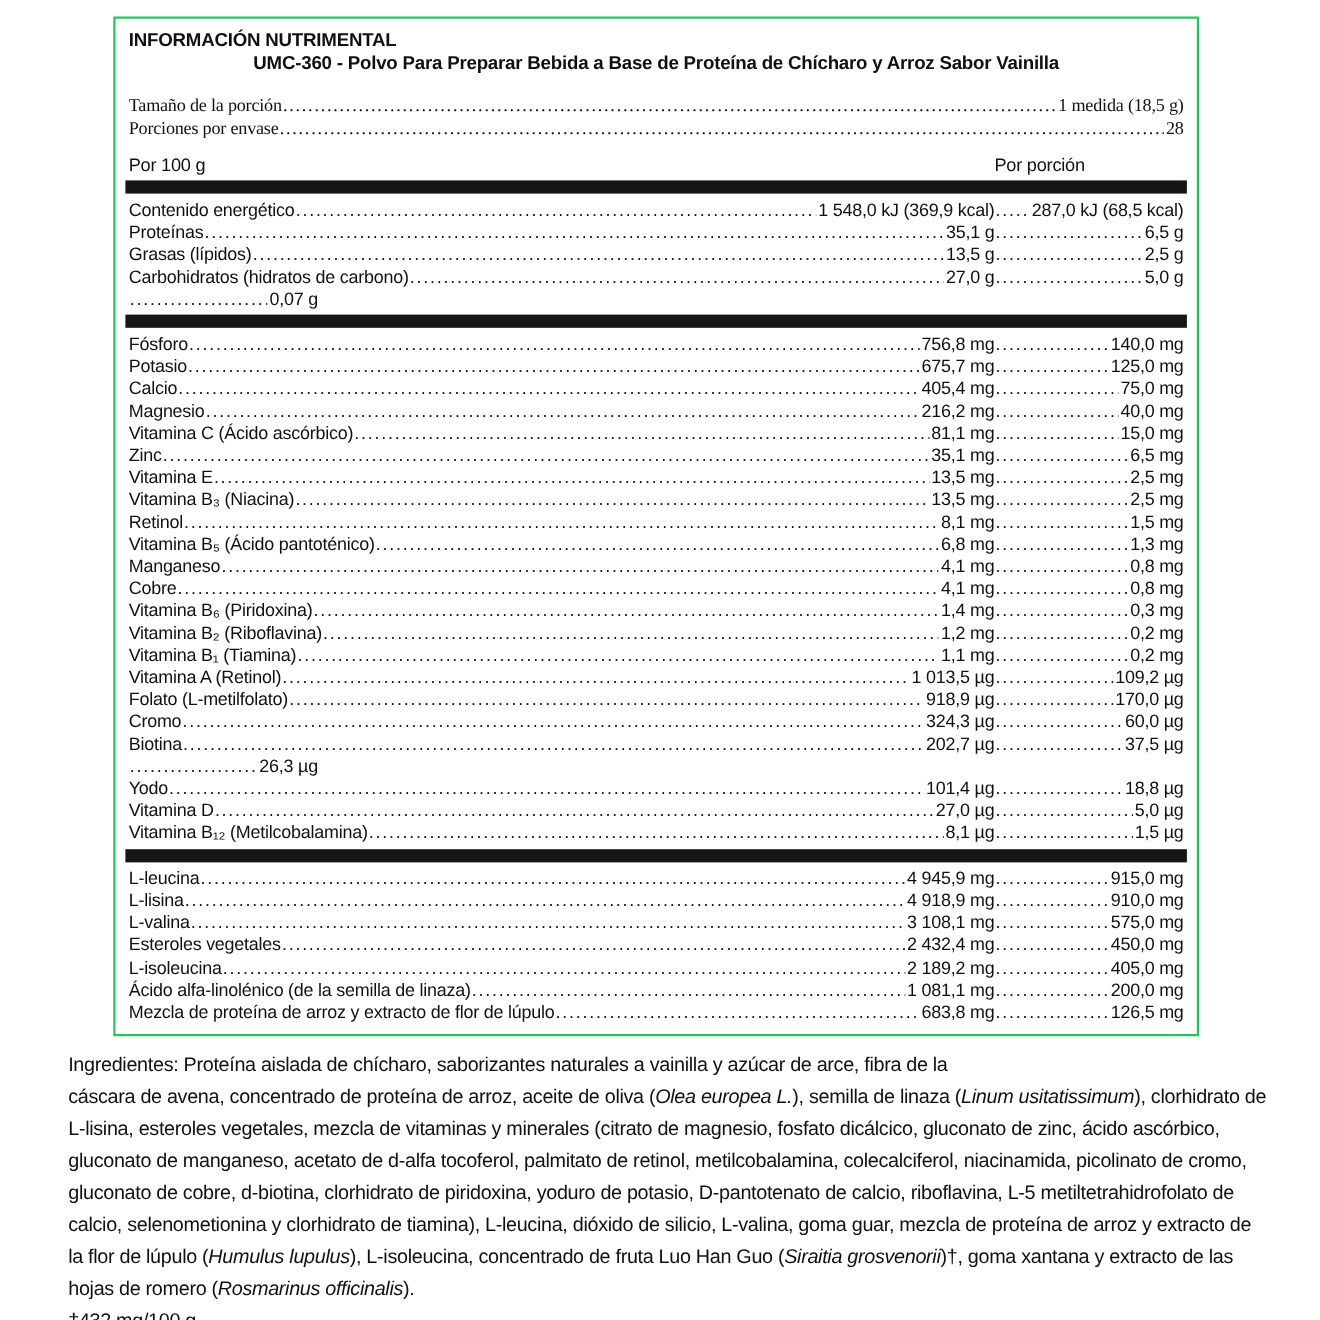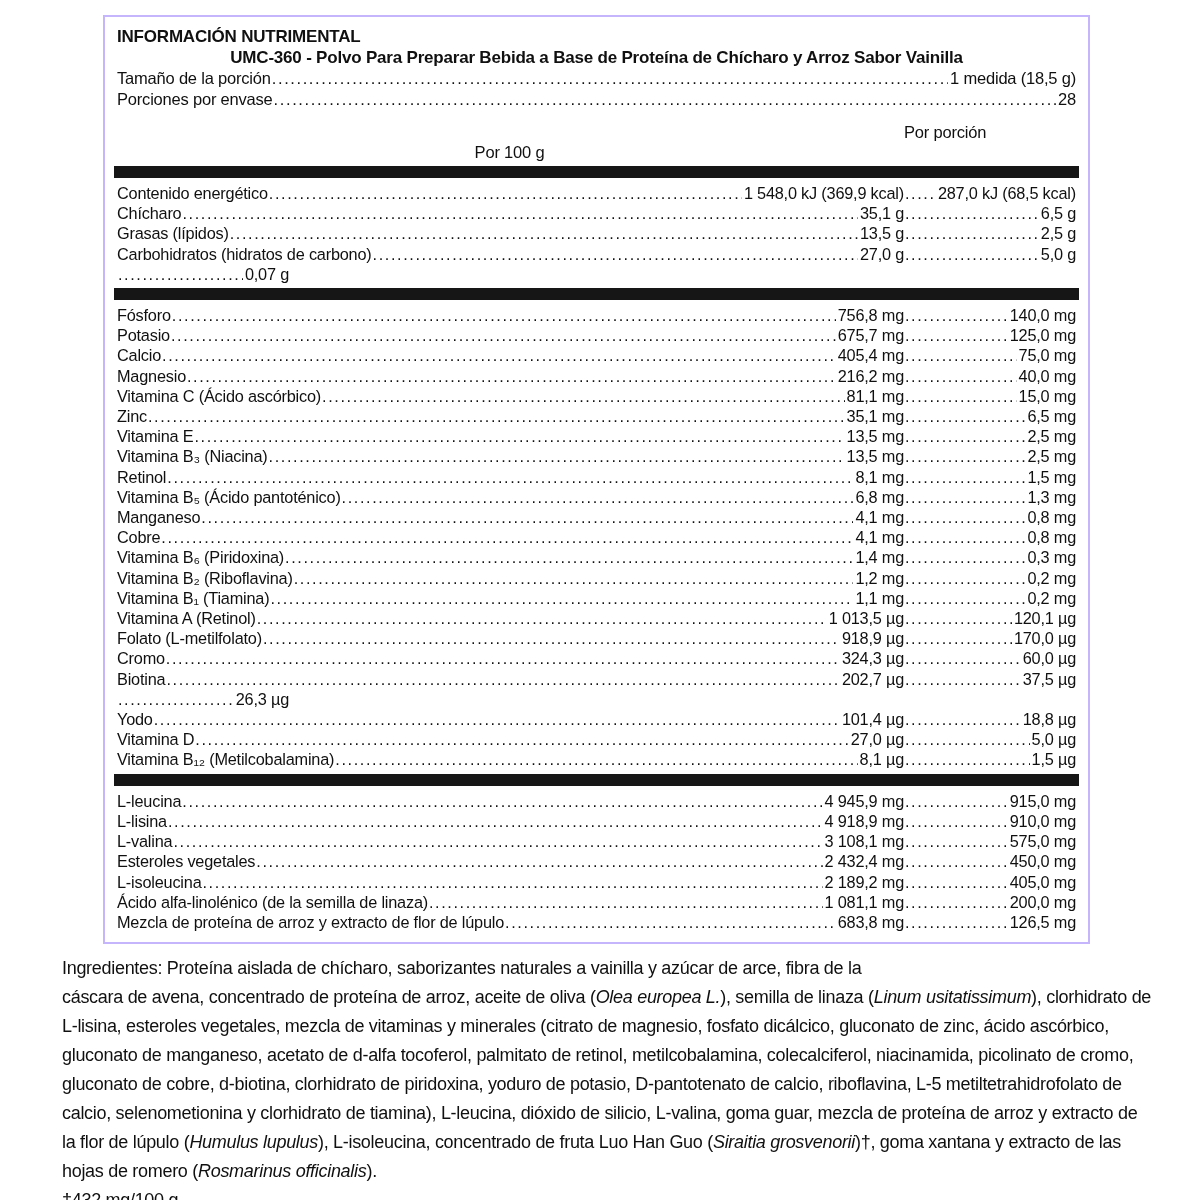--- a/index.html
+++ b/index.html
@@ -4,39 +4,39 @@
 <style>
   html,body { margin:0; padding:0; }
   body {
     width:1200px; height:1200px; position:relative;
     background:#ffffff; color:#101010;
     font-family:"Liberation Sans","DejaVu Sans",sans-serif;
     letter-spacing:-0.2px;
   }
   .panel {
     position:absolute; left:103px; top:15px; width:987px;
-    border:2px solid #c4b5fd; box-sizing:border-box;
+    border:2px solid #22c55e; box-sizing:border-box;
     padding:9px 12px 10px 12px;
   }
   .title   { font-size:17px; font-weight:700; line-height:21px; }
   .subtitle{ font-size:17px; font-weight:700; line-height:21px;text-align:center; }
-  .serving { font-size:16.5px; }
+  .serving { margin-top:18px; font-size:16.5px;font-family:Liberation Serif, serif; }
   .rowS, .row { display:flex; align-items:baseline; line-height:20.2px; }
   .rowS { line-height:20.5px; }
   .lbl { white-space:nowrap; }
   .leader { flex:1 1 auto; min-width:0; overflow:hidden; white-space:nowrap; margin:0 1px; }
   .leader::before {
     content:"...................................................................................................................................................................................................................................";
     letter-spacing:1.6px;
   }
   .val { white-space:nowrap; padding-left:1px; }
   .p1 { display:flex; align-items:baseline; flex:1 1 auto; min-width:0; }
   .p2 { display:flex; align-items:center; flex:0 0 172px; min-width:0; }
   .colhead { display:flex; margin-top:13px; font-size:16.5px; line-height:20px; }
-  .ch1 { flex:1 1 auto; text-align:center; padding-right:2px;margin-top:20px; }
+  .ch1 { flex:1 1 auto; text-align:left; padding-right:2px; }
   .ch2 { flex:0 0 172px; }
   .bar { height:12px; background:#161616; margin:4px -3px 5px -3px; }
   .rows { font-size:16.3px; }
   .ingredients {
     position:absolute; left:62px; top:954px; width:1092px;
     font-size:18px; line-height:29px; letter-spacing:-0.3px;
   }
 </style>
 </head>
 <body>
@@ -71,21 +71,21 @@
           <span class="leader"></span>
           <span class="val">1 548,0 kJ (369,9 kcal)</span>
         </span>
         <span class="p2">
           <span class="leader"></span>
           <span class="val">287,0 kJ (68,5 kcal)</span>
         </span>
       </div>
       <div class="row">
         <span class="p1">
-          <span class="lbl">Chícharo</span>
+          <span class="lbl">Proteínas</span>
           <span class="leader"></span>
           <span class="val">35,1 g</span>
         </span>
         <span class="p2">
           <span class="leader"></span>
           <span class="val">6,5 g</span>
         </span>
       </div>
       <div class="row">
         <span class="p1">
@@ -285,21 +285,21 @@
         </span>
       </div>
       <div class="row">
         <span class="p1">
           <span class="lbl">Vitamina A (Retinol)</span>
           <span class="leader"></span>
           <span class="val">1 013,5 µg</span>
         </span>
         <span class="p2">
           <span class="leader"></span>
-          <span class="val">120,1 µg</span>
+          <span class="val">109,2 µg</span>
         </span>
       </div>
       <div class="row">
         <span class="p1">
           <span class="lbl">Folato (L-metilfolato)</span>
           <span class="leader"></span>
           <span class="val">918,9 µg</span>
         </span>
         <span class="p2">
           <span class="leader"></span>

